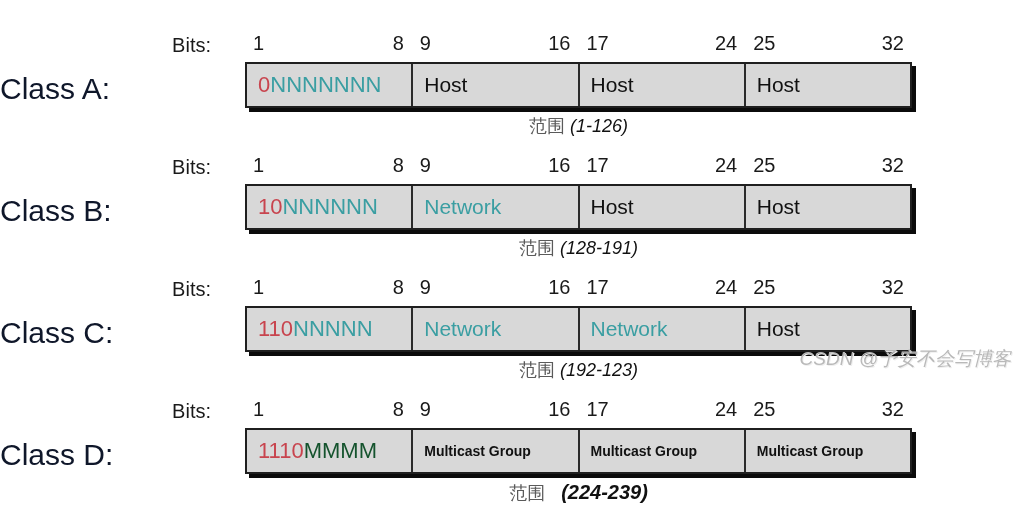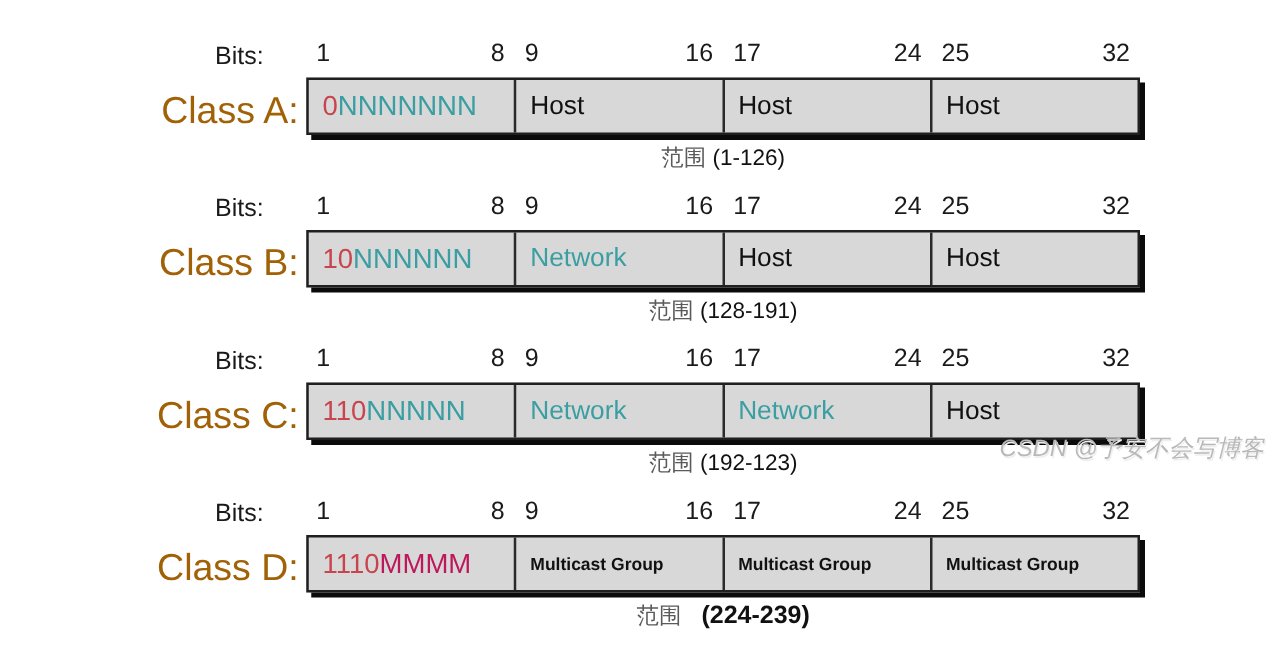--- a/index.html
+++ b/index.html
@@ -26,25 +26,24 @@
   }
   .bits-caption {
     height: 26px;
     line-height: 26px;
     text-align: right;
     padding-right: 34px;
     font-size: 20px;
     color: #1a1a1a;
   }
   .class-label {
-    text-align: right;
     padding-right: 6px;
     padding-top: 14px;
     font-size: 30px;
-    color: #a16207;
+    color: #0f172a;
   }
   .right-col { width: 700px; }
   .ruler {
     width: 667px;
     display: flex;
     height: 26px;
     font-size: 20px;
     color: #1a1a1a;
   }
   .ruler .seg {
@@ -70,31 +69,31 @@
     font-size: 21px;
     color: #111111;
     border-left: 2px solid #2a2a2a;
     overflow: hidden;
     white-space: nowrap;
   }
   .cell.first { border-left: none; font-size: 22px; }
   .cell.small { font-size: 14px; font-weight: bold; }
   .red  { color: #c8444e; }
   .teal { color: #3a9ea2; }
-  .dark { color: #be185d; }
+  .dark { color: #14532d; }
   .range-line {
     width: 667px;
     margin-top: 8px;
     text-align: center;
     font-size: 18px;
     height: 20px;
     line-height: 20px;
   }
   .range-cjk { color: #5a5a5a; margin-right: 5px; }
-  .range-num { color: #111111; }
+  .range-num { color: #111111; font-style: italic; }
   .range-line.bold .range-num { font-weight: bold; font-size: 20px; margin-left: 11px; }
   .watermark {
     position: absolute;
     right: 8px;
     bottom: 6px;
     font-size: 19px;
     color: #b9b9b9;
     text-shadow: 1px 1px 0 #efefef;
     font-style: italic;
   }

